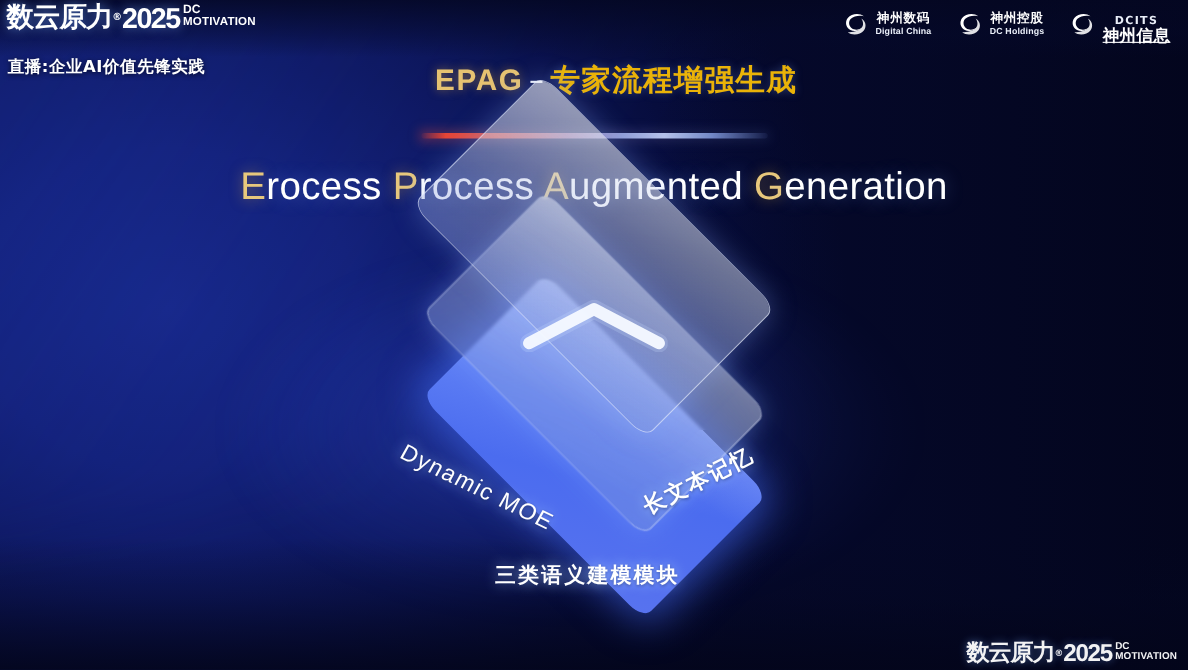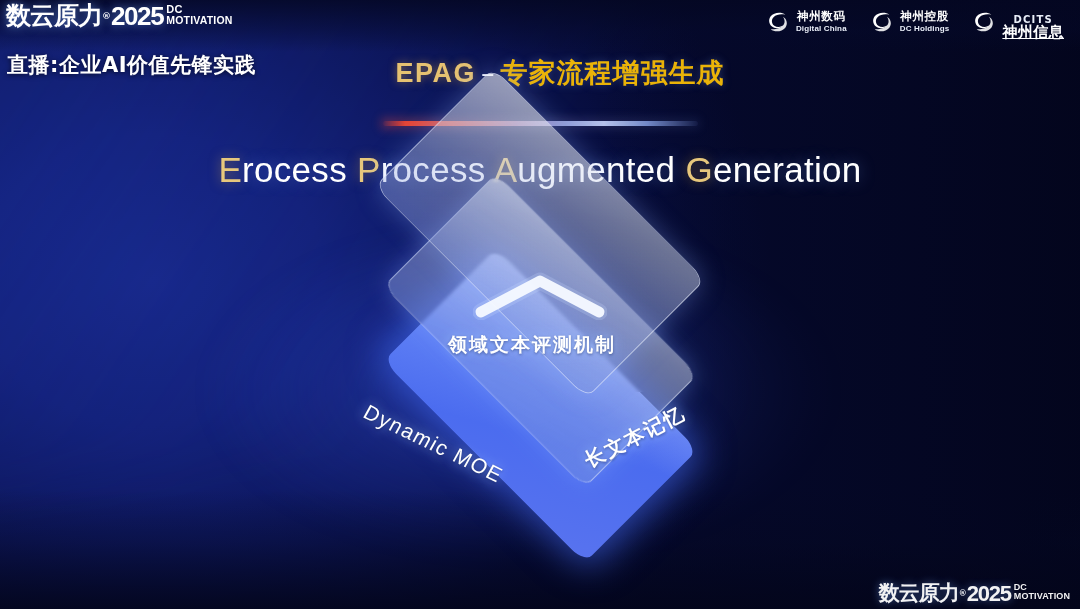--- a/index.html
+++ b/index.html
@@ -71,21 +71,21 @@
     margin-left:3px;margin-top:2px;
     line-height:10.5px;
     font-size:10px;font-weight:bold;letter-spacing:.2px;
   }
   .hdr-logo .dcmot .l1{display:block;font-size:11px;}
   .hdr-logo .dcmot .l2{display:block;font-size:10.5px;}
 
   .hdr-sub{
     position:absolute;left:7px;top:51px;
     font-family:"DejaVu Sans",sans-serif;
-    font-size:21px;font-weight:bold;color:#ffffff;
+    font-size:15px;font-weight:bold;color:#ffffff;
     letter-spacing:.5px;
     text-shadow:0 1px 5px rgba(0,0,0,.7);
     white-space:nowrap;
   }
 
   .brandbar{
     position:absolute;right:16px;top:4px;
     display:flex;align-items:center;gap:22px;text-align:center;
   }
   .brand{display:flex;align-items:center;gap:5px;}
@@ -336,23 +336,23 @@
     <div class="plate plate-bottom"></div>
     <div class="plate plate-middle"></div>
     <div class="plate plate-top"></div>
   </div>
 
   <svg class="chevron" width="134" height="48" viewBox="0 0 134 48">
     <path d="M8 40 L67 9 L126 40" fill="none" stroke="#ffffff" stroke-width="11" stroke-linecap="round" stroke-linejoin="round" opacity=".97"></path>
     <path d="M8 40 L67 9 L126 40" fill="none" stroke="#cfe0ff" stroke-width="17" stroke-linecap="round" stroke-linejoin="round" opacity=".22"></path>
   </svg>
 
-  <div class="plabel lbl-top">领域文本评测机制</div>
   <div class="plabel lbl-moe">Dynamic MOE</div>
   <div class="plabel lbl-mem">长文本记忆</div>
+  <div class="plabel lbl-bottom">三类语义建模模块</div>
 
   <div class="wm">
     <span class="zh">数云原力</span>
     <span class="zh reg">®</span>
     <span class="yr">2025</span>
     <span class="dcmot">
       <span class="l1">DC</span>
       <span class="l2">MOTIVATION</span>
     </span>
   </div>

